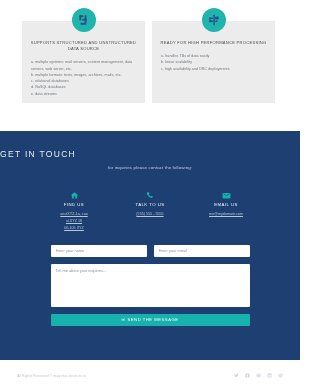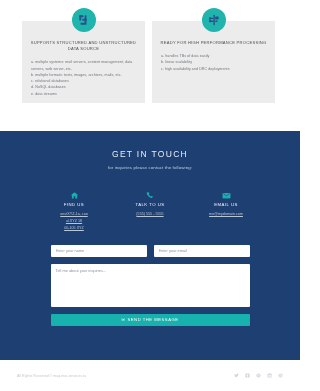--- a/index.html
+++ b/index.html
@@ -59,21 +59,20 @@
   }
 
   
   .contact {
     background: #1d3f72;
     height: 229px;
     padding-top: 18px;
     position: relative;
   }
   .contact-title {
-    text-align: center;
     color: #e9edf3;
     font-size: 8.5px;
     letter-spacing: 1.3px;
     text-transform: uppercase;
     font-weight: normal;
   }
   .contact-sub {
     text-align: center;
     color: #c4cedd;
     font-size: 4.4px;

